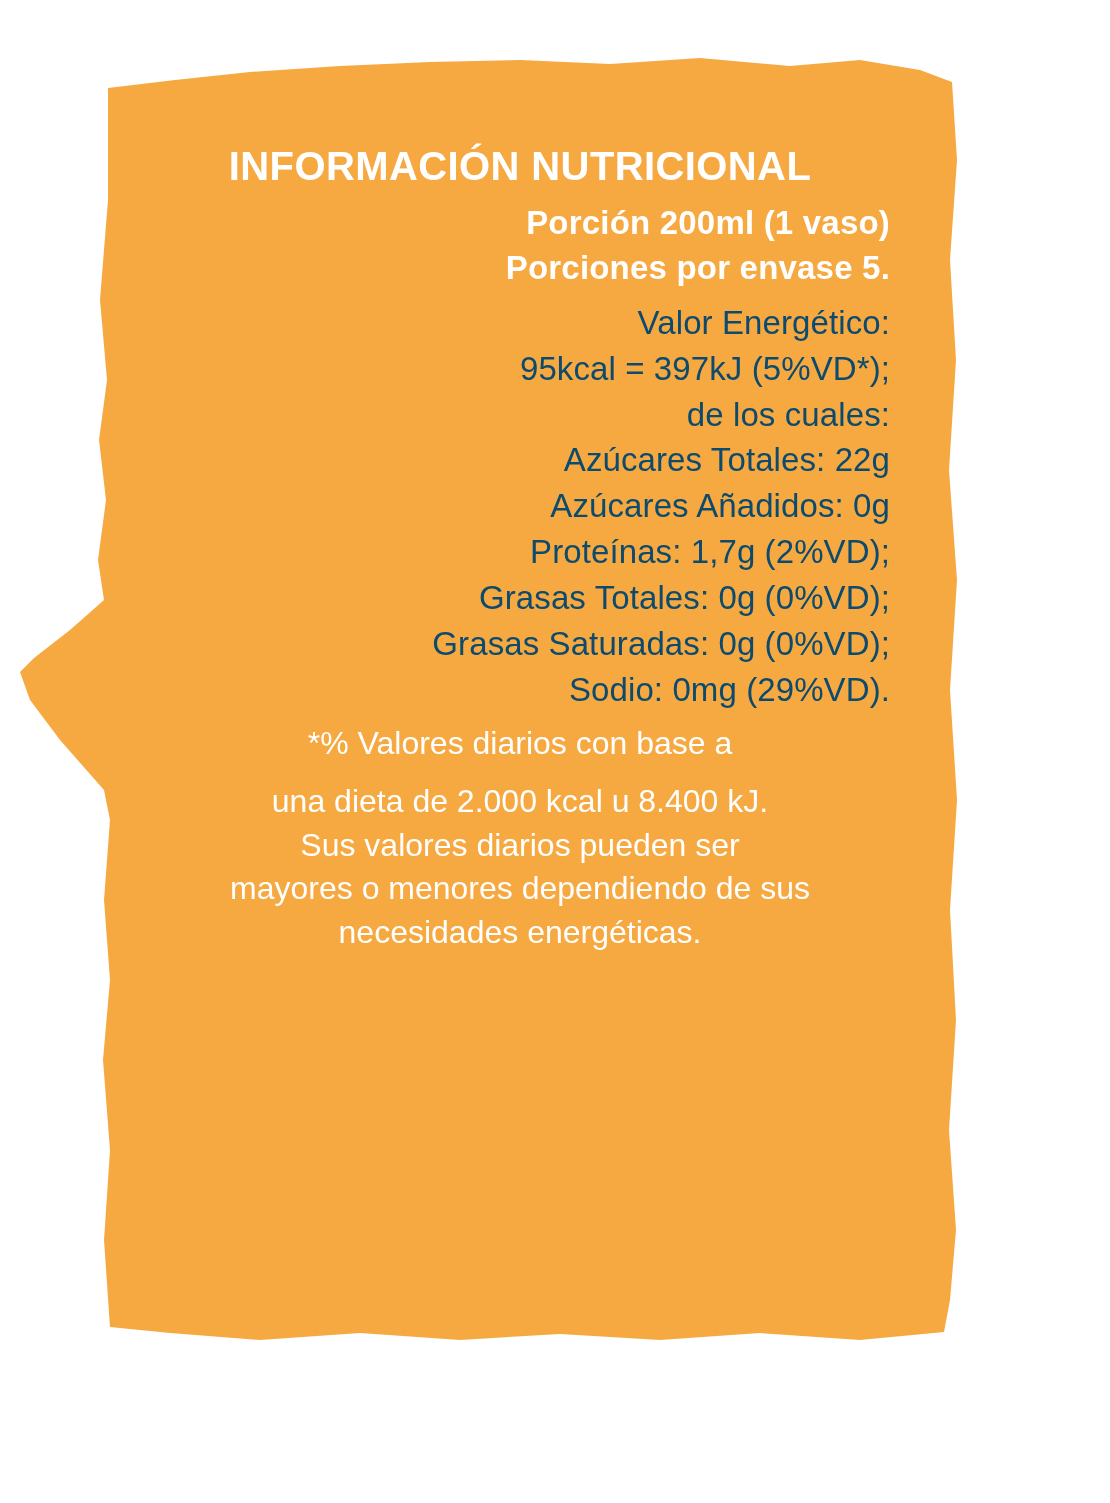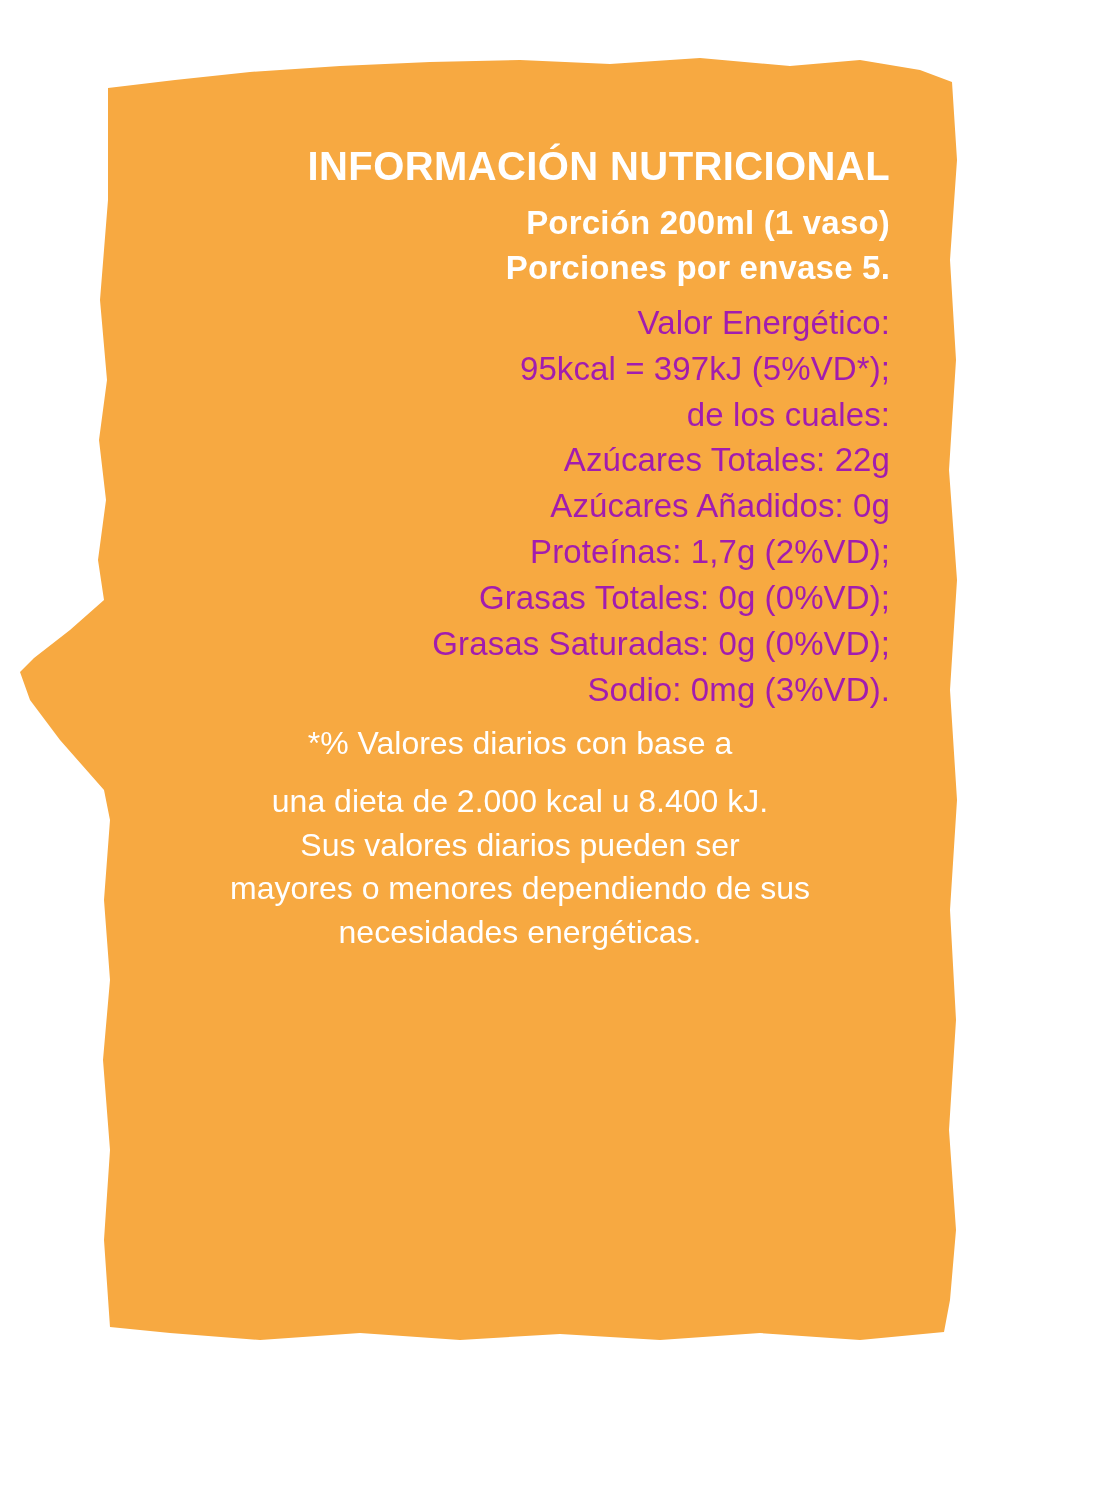--- a/index.html
+++ b/index.html
@@ -41,36 +41,37 @@
     color: #ffffff;
     line-height: 1.30;
   }
 
   .nf-title {
     font-size: 40px;
     font-weight: bold;
     letter-spacing: 0.4px;
     margin-bottom: 10px;
     color: #ffffff;
+    text-align: center;
   }
   .nf-sub {
     font-size: 33px;
     font-weight: bold;
     letter-spacing: 0.2px;
     margin-bottom: 2px;
     color: #ffffff;
   }
   .nf-sub.last {
     margin-bottom: 12px;
   }
   .nf-line {
     font-size: 33px;
     font-weight: normal;
     letter-spacing: 0.1px;
-    color: #a21caf;
+    color: #0c4a6e;
     margin-bottom: 3px;
   }
   .nf-foot {
     font-size: 32px;
     font-weight: normal;
     color: #ffffff;
     margin-top: 10px;
     text-align: center;
     line-height: 1.36;
   }
@@ -97,21 +98,21 @@
     <div class="nf-sub last">Porciones por envase 5.</div>
 
     <div class="nf-line">Valor Energético:</div>
     <div class="nf-line">95kcal = 397kJ (5%VD*);</div>
     <div class="nf-line">de los cuales:</div>
     <div class="nf-line">Azúcares Totales: 22g</div>
     <div class="nf-line">Azúcares Añadidos: 0g</div>
     <div class="nf-line">Proteínas: 1,7g (2%VD);</div>
     <div class="nf-line">Grasas Totales: 0g (0%VD);</div>
     <div class="nf-line">Grasas Saturadas: 0g (0%VD);</div>
-    <div class="nf-line">Sodio: 0mg (3%VD).</div>
+    <div class="nf-line">Sodio: 0mg (29%VD).</div>
 
     <div class="nf-foot">*% Valores diarios con base a</div>
     <div class="nf-foot" style="margin-top:15px">una dieta de 2.000 kcal u 8.400 kJ.</div>
     <div class="nf-foot" style="margin-top:0">Sus valores diarios pueden ser</div>
     <div class="nf-foot" style="margin-top:0">mayores o menores dependiendo de sus</div>
     <div class="nf-foot" style="margin-top:0">necesidades energéticas.</div>
   </div>
 
 </div>
 

